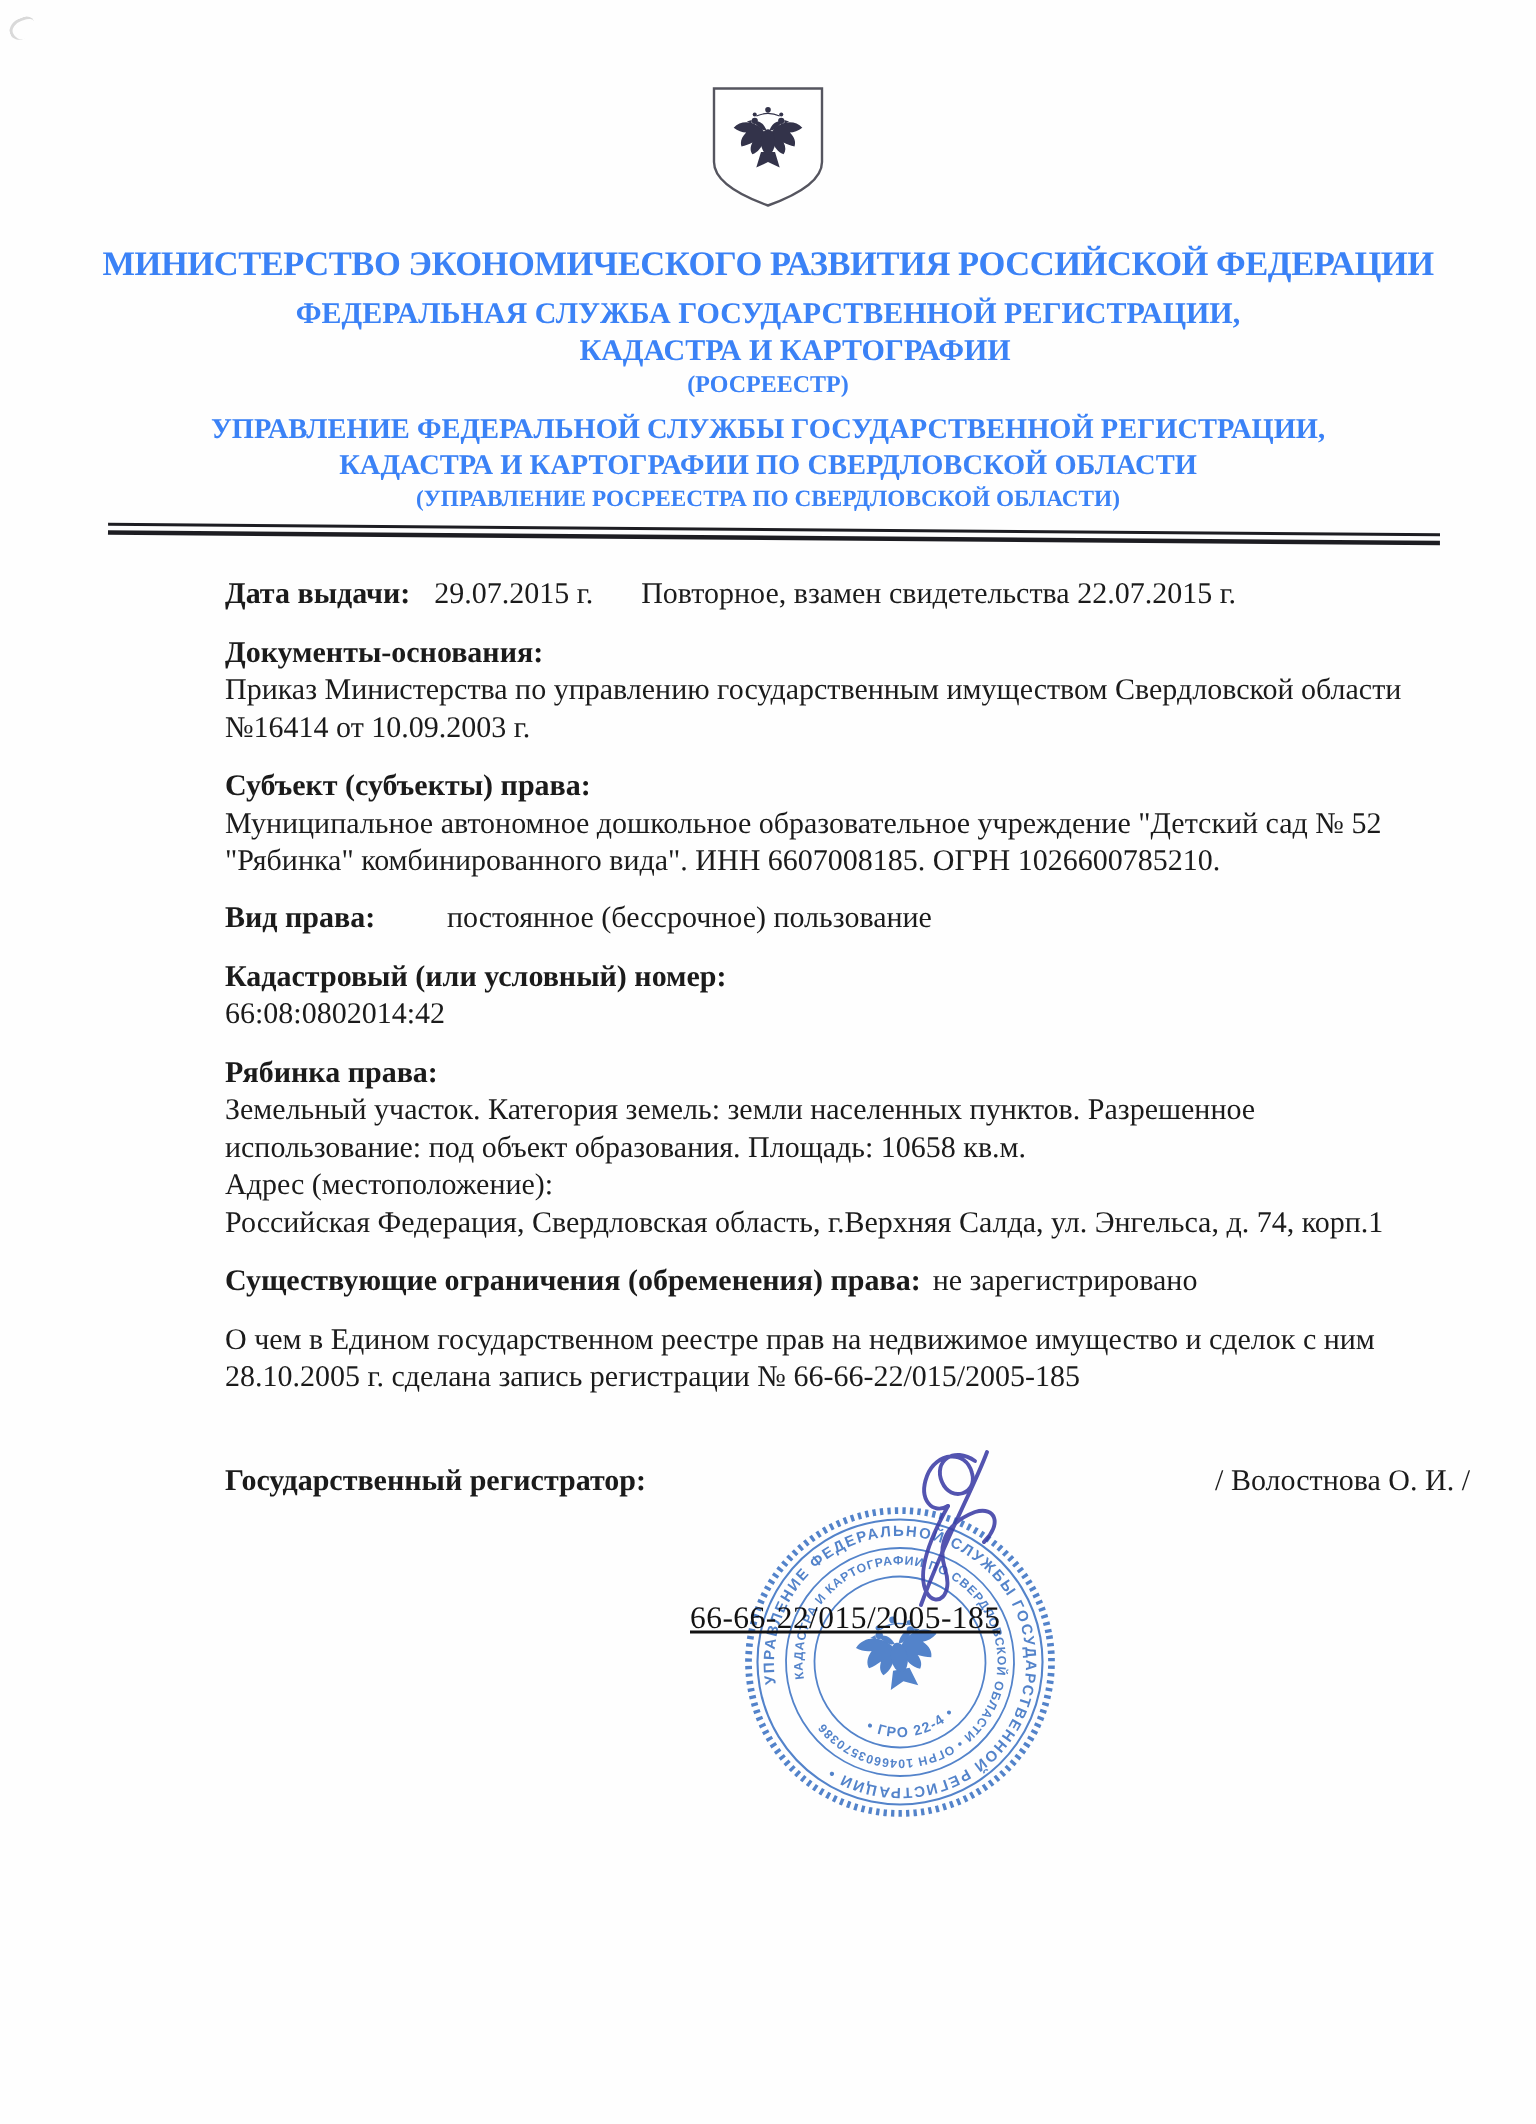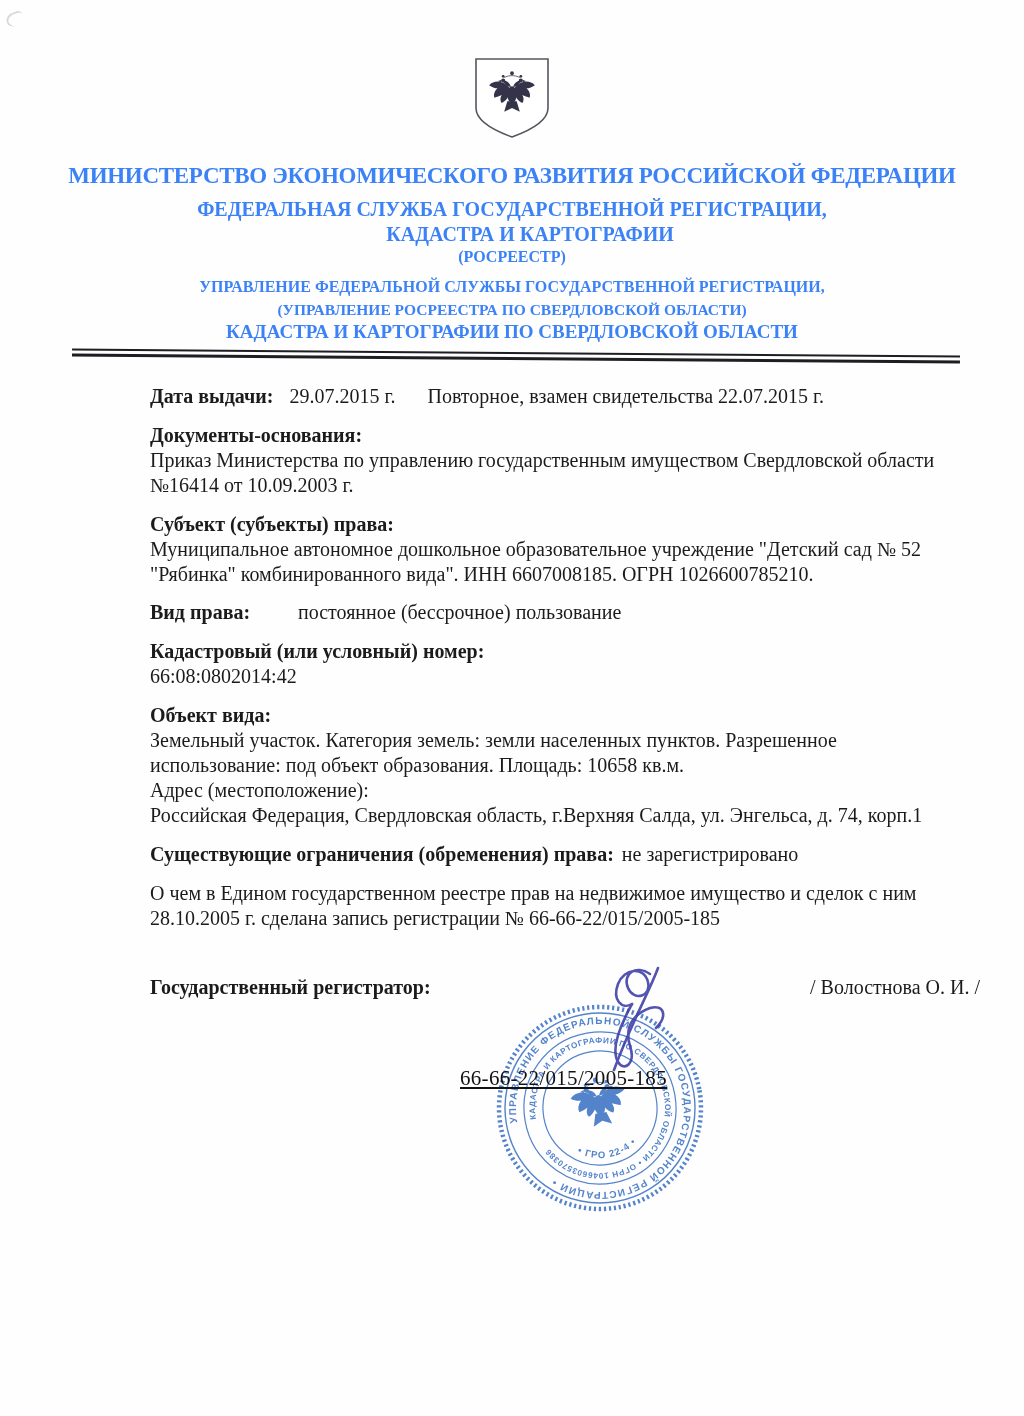--- a/index.html
+++ b/index.html
@@ -10,21 +10,21 @@
     color:#1b1b1b;font-size:20px;line-height:25px;
   }
   .speck{position:absolute;left:6px;top:12px;width:16px;height:12px;
     border:2px solid #d9d9d9;border-right:none;border-bottom:none;border-radius:60% 40% 50% 50%;transform:rotate(-20deg);}
   .emblem{display:block;margin:56px auto 0;}
   .hdr{text-align:center;font-weight:bold;white-space:nowrap;color:#3b82f6;}
   .h1{margin-top:22px;font-size:23px;line-height:28px;letter-spacing:-0.3px;}
   .h2{margin-top:7px;font-size:20px;line-height:25px;}
   .h3{font-size:20px;line-height:24px;margin-left:36px;}
   .h4{font-size:16px;line-height:21px;}
-  .h5{margin-top:8px;font-size:16px;line-height:24px;}
+  .h5{margin-top:8px;font-size:19px;line-height:24px;}
   .h6{font-size:19px;line-height:23px;}
   .h7{font-size:15.5px;line-height:21px;}
   .rule{margin:9px 64px 0 72px;height:3px;border-top:2px solid #1d1d22;border-bottom:3px solid #1d1d22;transform:rotate(0.45deg);}
   .content{margin:0 44px 0 150px;}
   .title{margin:16px 0 0 -30px;font-size:27px;line-height:32px;font-weight:bold;letter-spacing:-0.6px;white-space:nowrap;color:#141418;}
   .b{font-weight:bold;}
   .line{white-space:nowrap;}
   .date-row{margin-top:24px;white-space:nowrap;}
   .date-row .val{margin-left:16px;text-align:right;}
   .date-row .note{margin-left:32px;}
@@ -72,22 +72,22 @@
   <svg class="emblem" width="78" height="84" viewBox="0 0 78 84">
     <path d="M3,3 L75,3 L75,52 Q75,68 39,81 Q3,68 3,52 Z" fill="#ffffff" stroke="#55555f" stroke-width="1.6"></path>
     <use href="#eagle" x="13" y="11" width="52" height="52" color="#33334a"></use>
   </svg>
 
   <div class="hdr h1">МИНИСТЕРСТВО ЭКОНОМИЧЕСКОГО РАЗВИТИЯ РОССИЙСКОЙ ФЕДЕРАЦИИ</div>
   <div class="hdr h2">ФЕДЕРАЛЬНАЯ СЛУЖБА ГОСУДАРСТВЕННОЙ РЕГИСТРАЦИИ,</div>
   <div class="hdr h3">КАДАСТРА И КАРТОГРАФИИ</div>
   <div class="hdr h4">(РОСРЕЕСТР)</div>
   <div class="hdr h5">УПРАВЛЕНИЕ ФЕДЕРАЛЬНОЙ СЛУЖБЫ ГОСУДАРСТВЕННОЙ РЕГИСТРАЦИИ,</div>
+  <div class="hdr h6">КАДАСТРА И КАРТОГРАФИИ ПО СВЕРДЛОВСКОЙ ОБЛАСТИ</div>
   <div class="hdr h7">(УПРАВЛЕНИЕ РОСРЕЕСТРА ПО СВЕРДЛОВСКОЙ ОБЛАСТИ)</div>
-  <div class="hdr h6">КАДАСТРА И КАРТОГРАФИИ ПО СВЕРДЛОВСКОЙ ОБЛАСТИ</div>
 
   <div class="rule"></div>
 
   <div class="content">
 
 
     <div class="date-row">
       <span class="b">Дата выдачи:</span><span class="val">29.07.2015 г.</span><span class="note">Повторное, взамен свидетельства 22.07.2015 г.</span>
     </div>
 
@@ -106,21 +106,21 @@
     <div class="vid-row">
       <span class="b lbl">Вид права:</span><span>постоянное (бессрочное) пользование</span>
     </div>
 
     <div class="sec">
       <div class="b line">Кадастровый (или условный) номер:</div>
       <div class="line">66:08:0802014:42</div>
     </div>
 
     <div class="sec">
-      <div class="b line">Объект вида:</div>
+      <div class="b line">Рябинка права:</div>
       <div class="line">Земельный участок. Категория земель: земли населенных пунктов. Разрешенное</div>
       <div class="line">использование: под объект образования. Площадь: 10658 кв.м.</div>
       <div class="line">Адрес (местоположение):</div>
       <div class="line">Российская Федерация, Свердловская область, г.Верхняя Салда, ул. Энгельса, д. 74, корп.1</div>
     </div>
 
     <div class="restr-row">
       <span class="b">Существующие ограничения (обременения) права:</span><span class="val">не зарегистрировано</span>
     </div>
 

